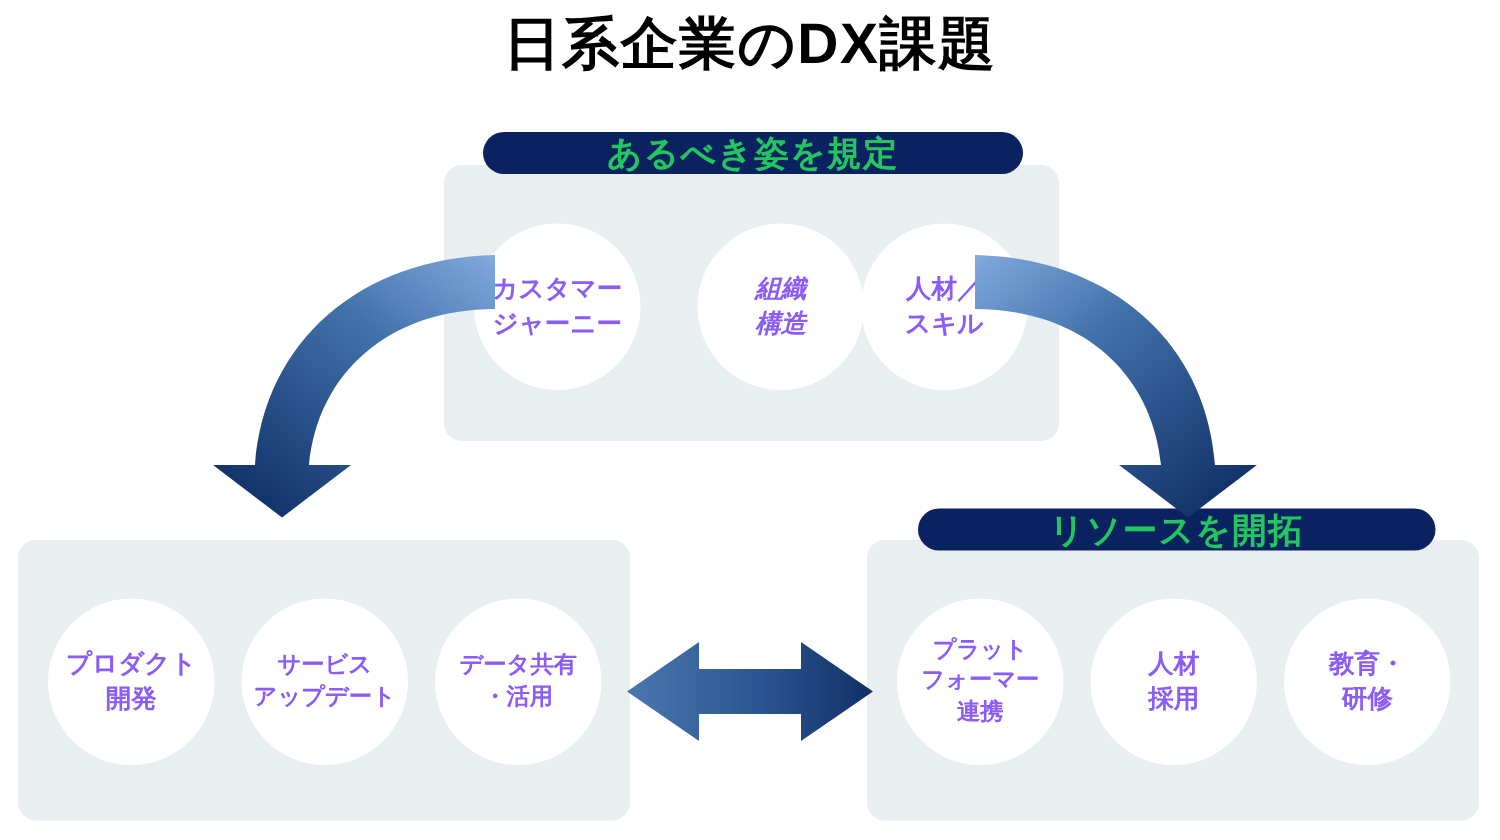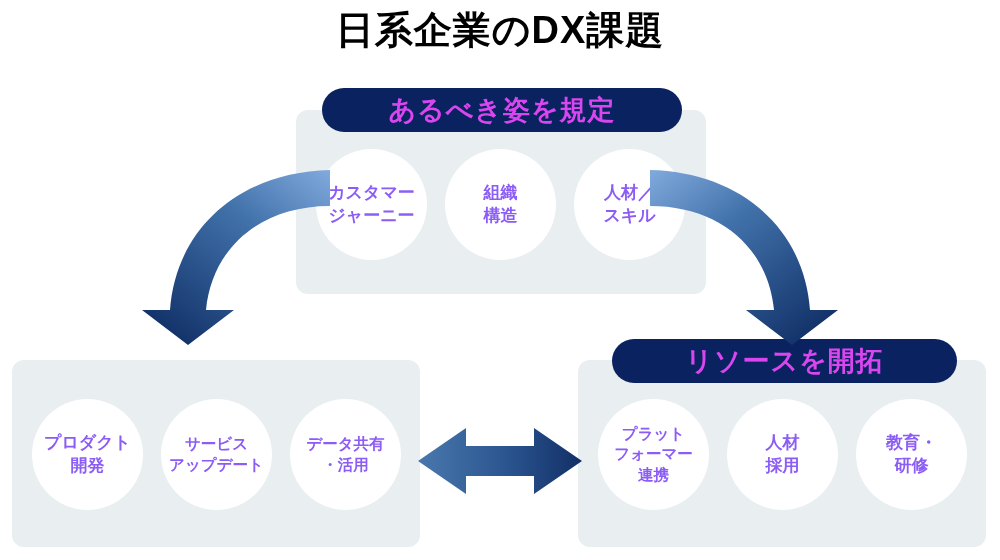--- a/index.html
+++ b/index.html
@@ -36,28 +36,28 @@
     background: #e9eef1;
     border-radius: 12px;
   }
   #panel-top    { left: 296px; top: 110px; width: 410px; height: 184px; }
   #panel-left   { left: 12px;  top: 360px; width: 408px; height: 187px; }
   #panel-right  { left: 578px; top: 360px; width: 408px; height: 187px; }
 
   
   .pill {
     position: absolute;
-    height: 44px;
+    height: 28px;
     background: #0b2260;
     border-radius: 22px;
     display: flex;
     align-items: center;
     justify-content: center;
-    color: #d946ef;
-    font-size: 27px;
+    color: #22c55e;
+    font-size: 23px;
     font-weight: bold;
     letter-spacing: 1px;
     white-space: nowrap;
     box-sizing: border-box;
     padding: 0 26px;
   }
   #pill-top   { left: 322px; top: 88px;  width: 360px; }
   #pill-left  { left: 44px;  top: 339px; width: 345px; }
   #pill-right { left: 612px; top: 339px; width: 345px; }
 
@@ -76,21 +76,21 @@
     font-weight: bold;
     color: #8b5cf6;
     line-height: 1.32;
     letter-spacing: 0px;
     box-sizing: border-box;
   }
   .circle.small-text { font-size: 15.5px; }
 
   
   #c-top-1 { left: 316px; top: 149px; }
-  #c-top-2 { left: 445px; top: 149px; }
+  #c-top-2 { left: 465px; top: 149px; font-style: italic; }
   #c-top-3 { left: 574px; top: 149px; }
 
   
   #c-l-1 { left: 32px;  top: 399px; }
   #c-l-2 { left: 161px; top: 399px; }
   #c-l-3 { left: 290px; top: 399px; }
 
   
   #c-r-1 { left: 598px; top: 399px; }
   #c-r-2 { left: 727px; top: 399px; }

